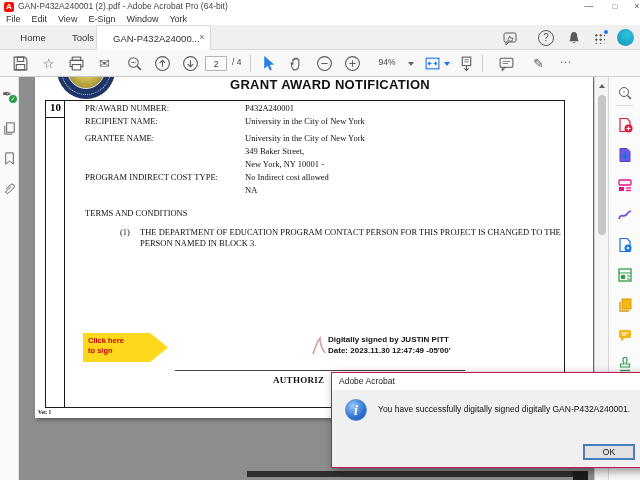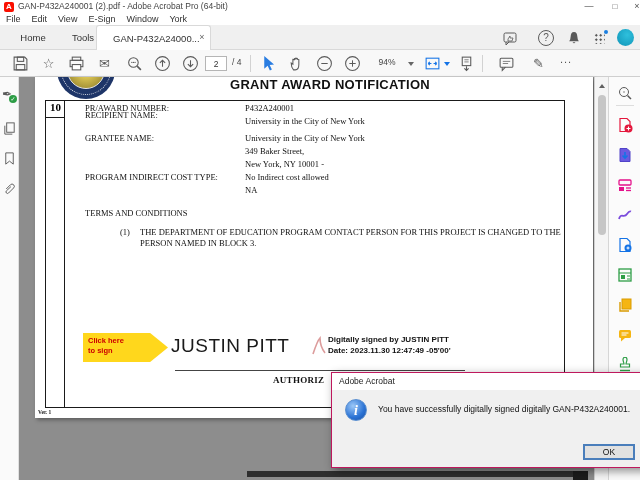--- a/index.html
+++ b/index.html
@@ -249,41 +249,40 @@
     <div class="doc-title">GRANT AWARD NOTIFICATION</div>
 
     <div class="gan-table">
       <div class="block-col">
         <div class="block-num">10</div>
       </div>
     </div>
 
     <span class="f-label" style="top:26px;">PR/AWARD NUMBER:</span>
     <span class="f-value" style="top:26px;">P432A240001</span>
-    <span class="f-label" style="top:33px;">RECIPIENT NAME:</span>
+    <span class="f-label" style="top:39px;">RECIPIENT NAME:</span>
     <span class="f-value" style="top:39px;">University in the City of New York</span>
     <span class="f-label" style="top:56px;">GRANTEE NAME:</span>
     <span class="f-value" style="top:56px;">University in the City of New York</span>
     <span class="f-label" style="top:69px;"></span>
     <span class="f-value" style="top:69px;">349 Baker Street,</span>
     <span class="f-label" style="top:82px;"></span>
     <span class="f-value" style="top:82px;">New York, NY 10001 -</span>
     <span class="f-label" style="top:95px;">PROGRAM INDIRECT COST TYPE:</span>
     <span class="f-value" style="top:95px;">No Indirect cost allowed</span>
     <span class="f-value" style="top:108px;">NA</span>
 
     <span class="terms-h">TERMS AND CONDITIONS</span>
     <span class="term-num">(1)</span>
     <span class="term-text">THE DEPARTMENT OF EDUCATION PROGRAM CONTACT PERSON FOR THIS PROJECT IS CHANGED TO THE PERSON NAMED IN BLOCK 3.</span>
 
     <div class="sign-tag">
       <div>Click here</div>
       <div>to sign</div>
     </div>
-    <span class="sig-name">JUSTIN PITT</span>
     <span class="adobe-mark">
       <svg viewBox="0 0 15 20">
           <path d="M2 18 C5 9 7 4 9 2 C9 8 11 13 14 17" fill="none" stroke="#dc9c9c" stroke-width="1.6"></path>
         </svg>
     </span>
     <span class="sig-info">
       <div>Digitally signed by JUSTIN PITT</div>
       <div>Date: 2023.11.30 12:47:49 -05'00'</div>
     </span>
     <div class="sig-line"></div>

